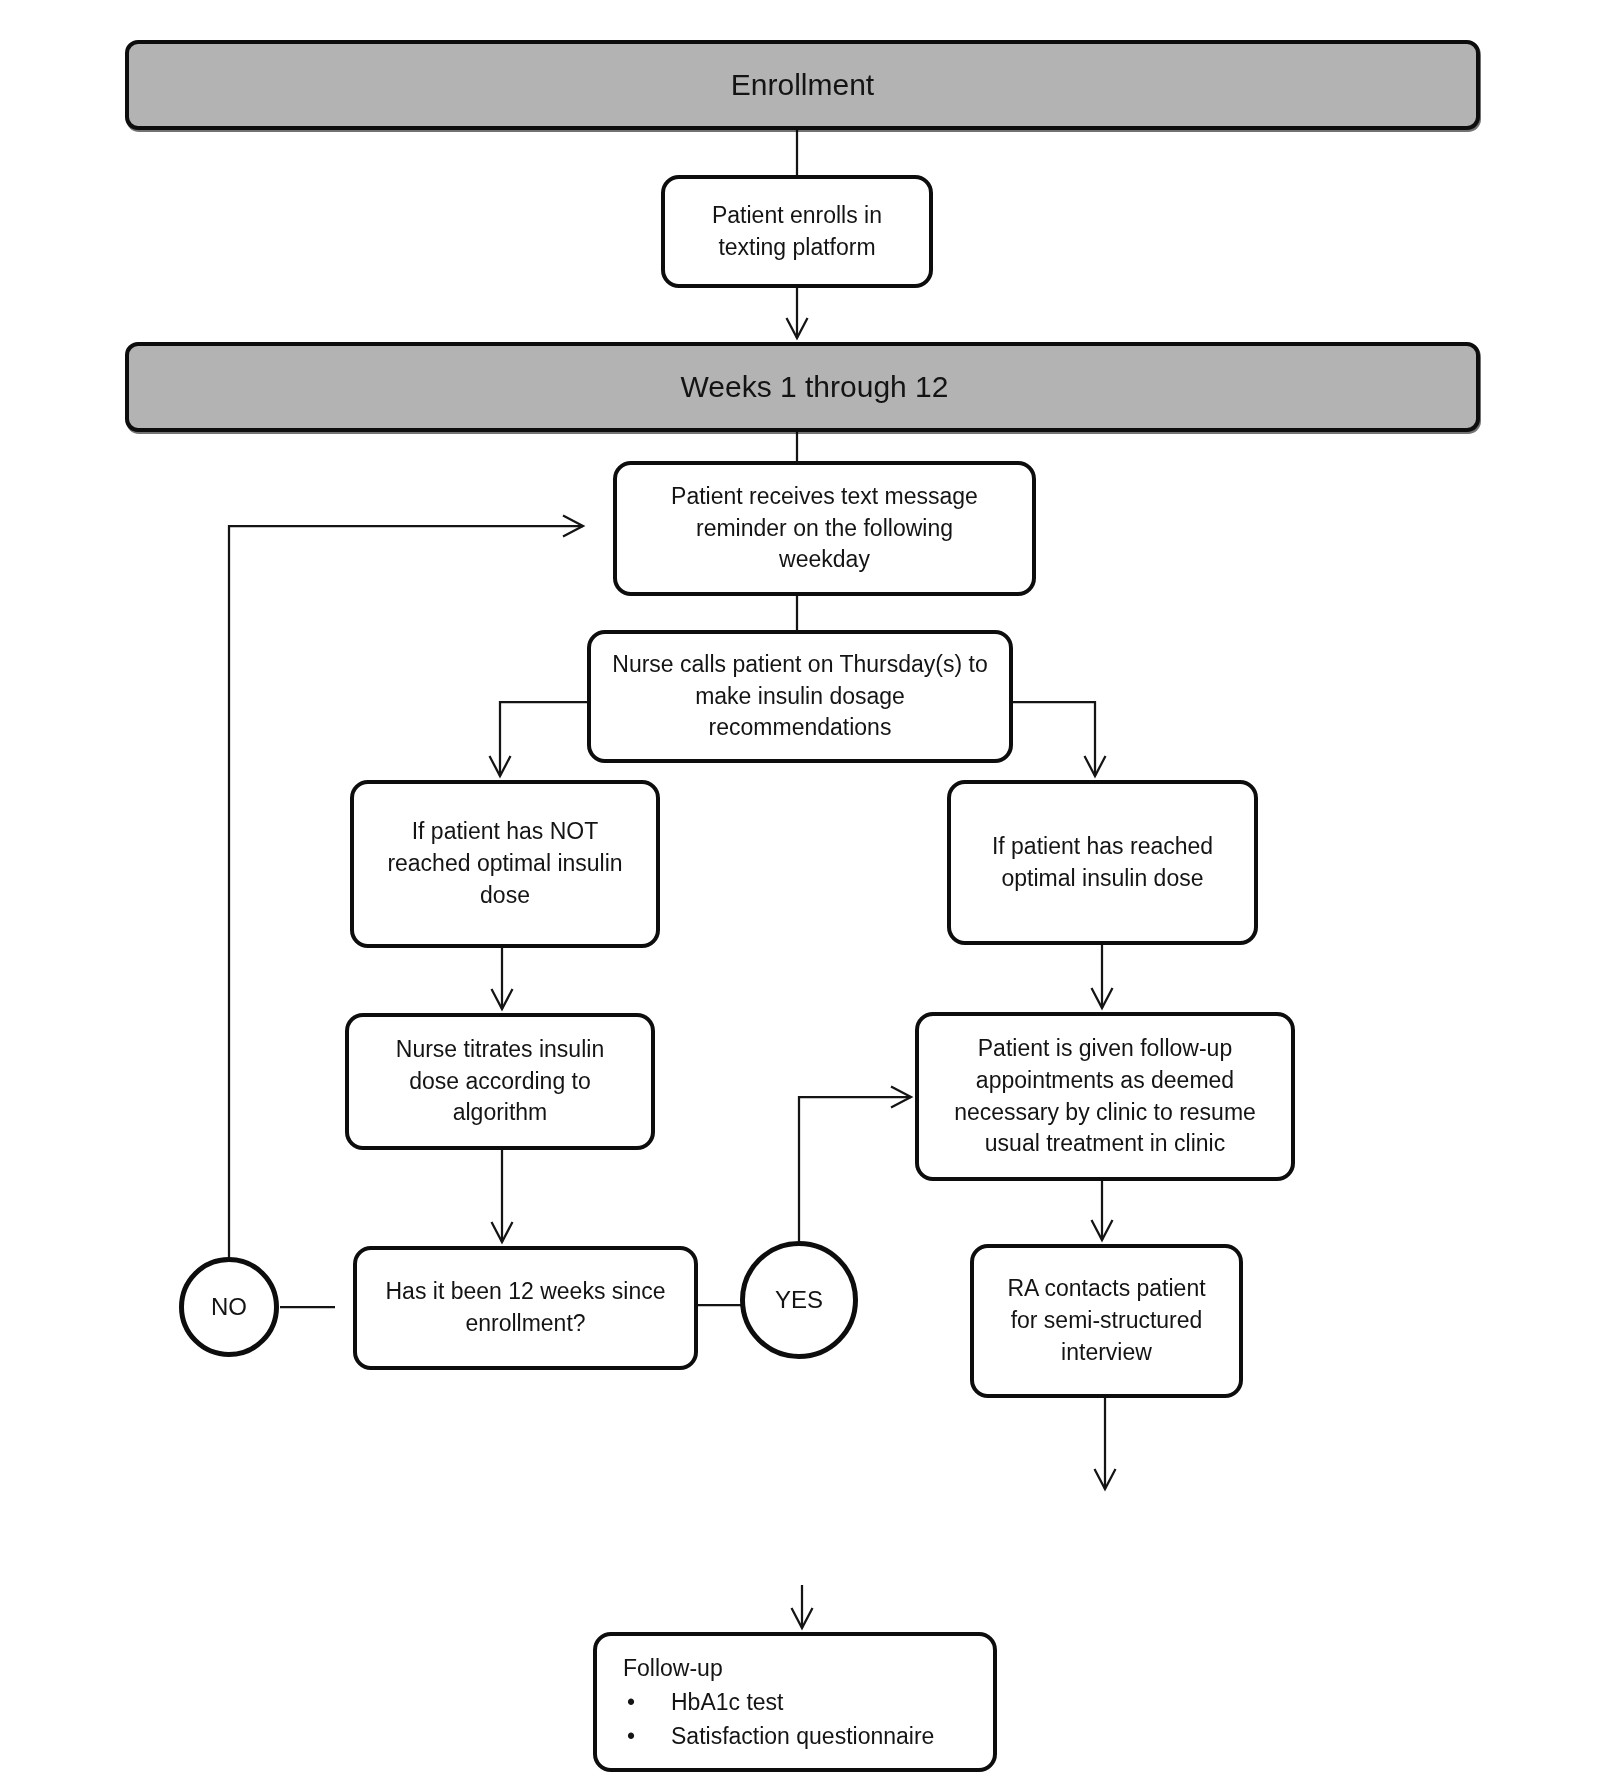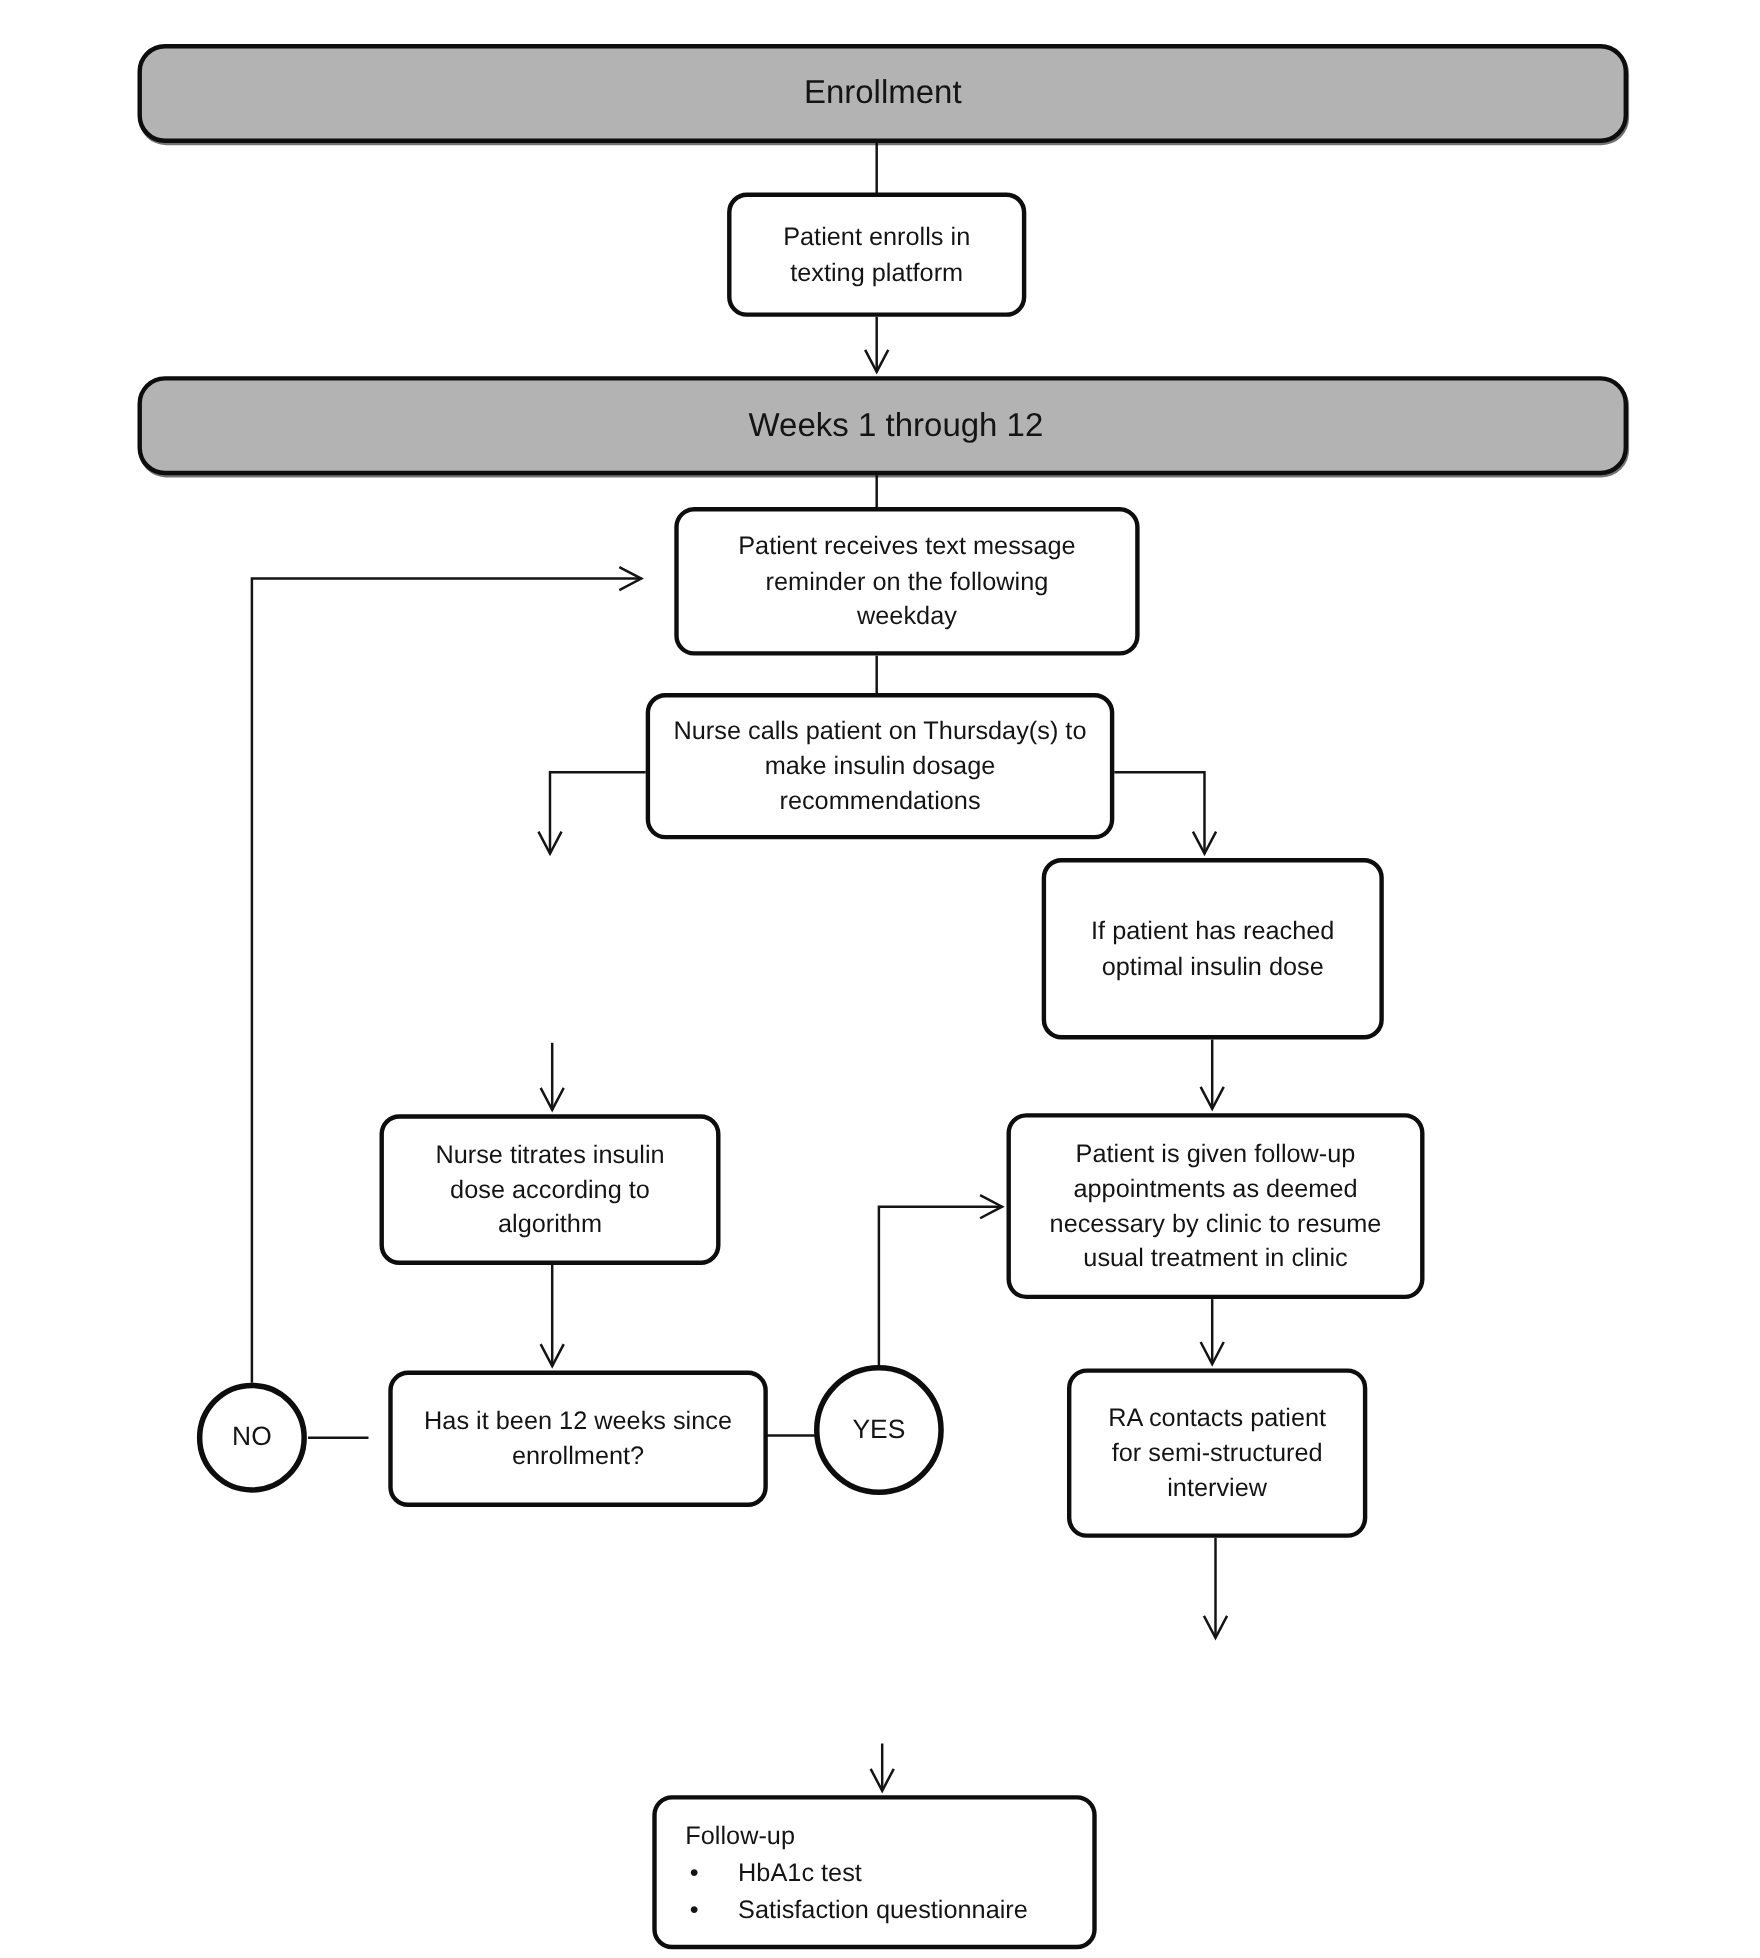--- a/index.html
+++ b/index.html
@@ -25,21 +25,21 @@
   .connector-layer .flow{
     stroke:var(--text);
     stroke-width:2.25;
     fill:none;
   }
   .banner{
     position:absolute;
     box-sizing:border-box;
     background:var(--banner-fill);
     border:4px solid var(--stroke);
-    border-radius:25px;
+    border-radius:13px;
     display:flex;align-items:center;justify-content:center;
     font-size:30px;
     text-align:right;
     box-shadow:1px 2px 0 rgba(0,0,0,0.55);
   }
   .node{
     position:absolute;
     box-sizing:border-box;
     background:var(--shape-fill);
     border:4.5px solid var(--stroke);
@@ -117,20 +117,21 @@
   <div class="banner b-enroll">Enrollment</div>
 
   <div class="node n-enrolls">Patient enrolls in texting platform</div>
 
   <div class="banner b-weeks">Weeks 1 through 12</div>
 
   <div class="node n-reminder">Patient receives text message reminder on the following weekday</div>
 
   <div class="node n-nurse-calls">Nurse calls patient on Thursday(s) to make insulin dosage recommendations</div>
 
+  <div class="node n-not-optimal">If patient has NOT reached optimal insulin dose</div>
 
   <div class="node n-reached">If patient has reached optimal insulin dose</div>
 
   <div class="node n-titrates">Nurse titrates insulin dose according to algorithm</div>
 
   <div class="node n-given">Patient is given follow-up appointments as deemed necessary by clinic to resume usual treatment in clinic</div>
 
   <div class="node n-twelve">Has it been 12 weeks since enrollment?</div>
 
   <div class="circle c-no">NO</div>

